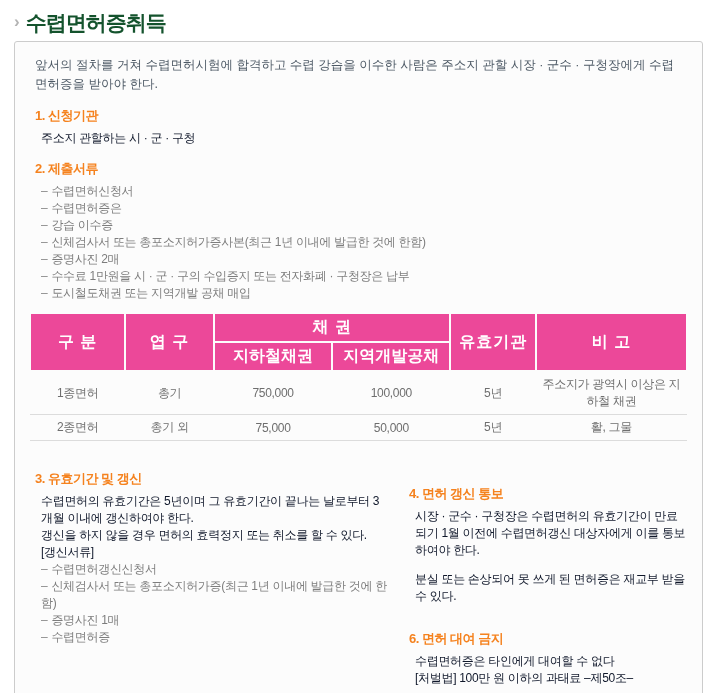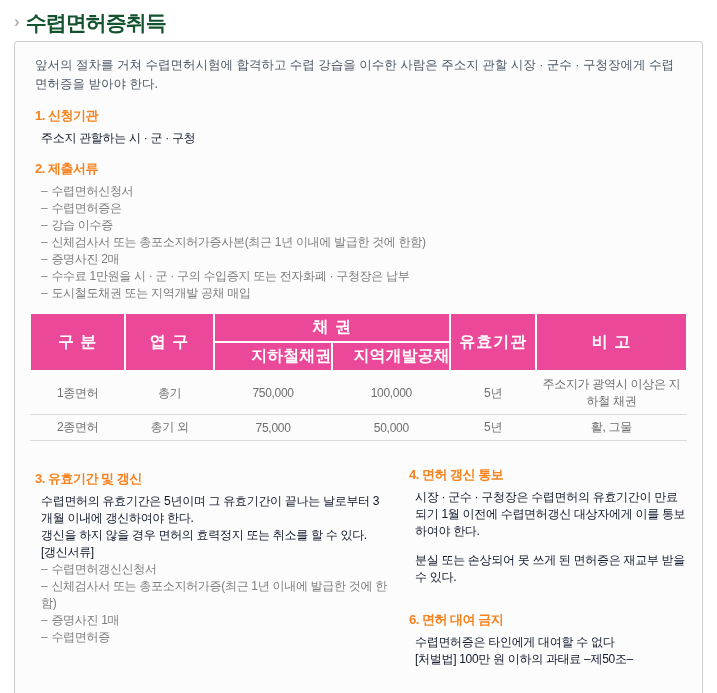--- a/index.html
+++ b/index.html
@@ -32,21 +32,21 @@
 
   ul.dash-list { list-style: none; margin: 0 0 0 12px; padding: 0; }
   ul.dash-list li { font-size: 12px; line-height: 17px; color: #7d7d7d; letter-spacing: -0.3px; }
   .dash { margin-right: 4px; color: #8a8a8a; }
 
   table.fee-table { width: 100%; border-collapse: collapse; margin-top: 10px; table-layout: fixed; }
   .fee-table thead th {
     background: #ec4899; color: #ffffff; font-size: 16px; font-weight: bold;
     border: 2px solid #fcfcfc; padding: 3px 0; letter-spacing: 1px;
   }
-  .fee-table thead tr.subhead th { letter-spacing: 0; text-align: right; }
+  .fee-table thead tr.subhead th { letter-spacing: 0; }
   .fee-table tbody td {
     text-align: center; font-size: 12px; color: #6e6e6e;
     padding: 4px 2px; border-bottom: 1px solid #dcdcdc; letter-spacing: -0.3px;
   }
 
   .cols { display: flex; margin-top: 16px; }
   .col-left { width: 358px; flex: none; }
   .col-right { flex: 1; margin-left: 16px; }
   .col-left .sec-body p { margin: 0; }
   .sublist-title { margin-top: 8px; }
@@ -137,21 +137,21 @@
             <li><span class="dash">–</span><span>수렵면허갱신신청서</span></li>
             <li><span class="dash">–</span><span>신체검사서 또는 총포소지허가증(최근 1년 이내에 발급한 것에 한함)</span></li>
             <li><span class="dash">–</span><span>증명사진 1매</span></li>
             <li><span class="dash">–</span><span>수렵면허증</span></li>
           </ul>
       </div>
     </div>
 
     <div class="col-right">
       <div>
-        <div class="sec-heading" style="margin-top:9px">4. 면허 갱신 통보</div>
+        <div class="sec-heading" style="margin-top:28px">4. 면허 갱신 통보</div>
         <div class="sec-body">시장 · 군수 · 구청장은 수렵면허의 유효기간이 만료되기 1월 이전에 수렵면허갱신 대상자에게 이를 통보하여야 한다.</div>
       </div>
       <div class="gap"></div>
       <div>
         <div class="sec-body">분실 또는 손상되어 못 쓰게 된 면허증은 재교부 받을 수 있다.</div>
       </div>
       <div class="gap"></div>
       <div>
         <div class="sec-heading">6. 면허 대여 금지</div>
         <div class="sec-body">

